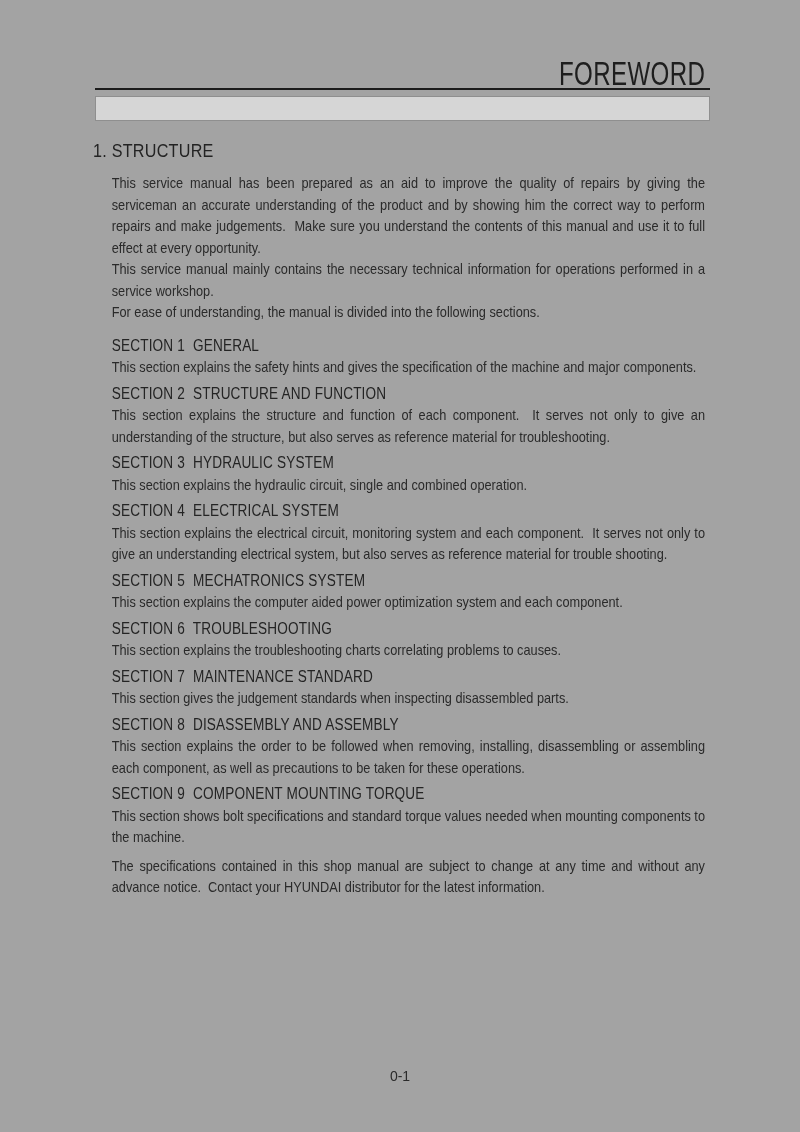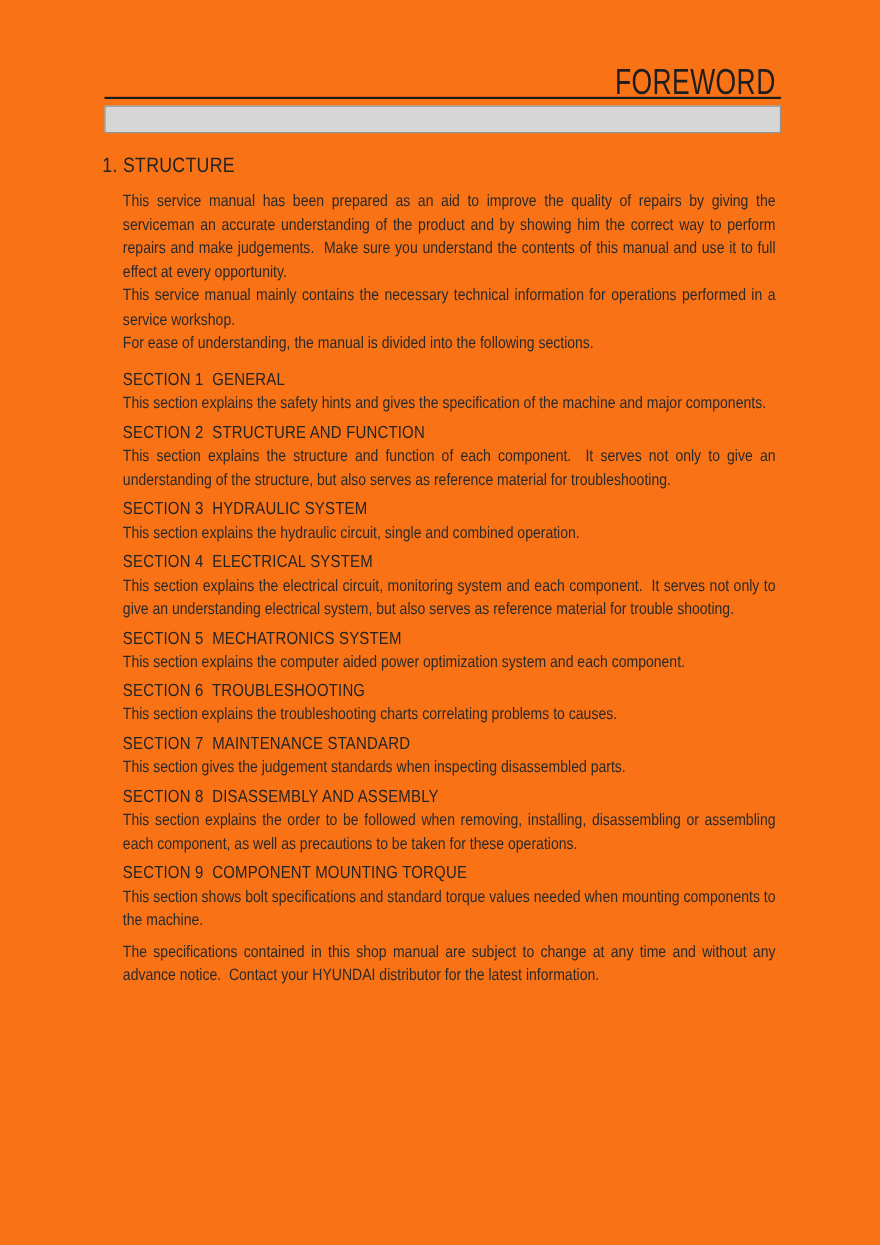--- a/index.html
+++ b/index.html
@@ -1,21 +1,21 @@
 <!DOCTYPE html>
 <html><head>
 <meta charset="utf-8">
 <style>
   * { margin: 0; padding: 0; box-sizing: border-box; }
   html, body { background: #ffffff; }
   .page {
     position: relative;
     width: 800px;
     height: 1132px;
-    background: #f97316;
+    background: #a3a3a3;
     font-family: "Liberation Sans", sans-serif;
     color: #282828;
     overflow: hidden;
   }
   
   .foreword-title {
     position: absolute;
     top: 57px;
     right: 95px;
     font-size: 33px;
@@ -150,13 +150,14 @@
 
       <div class="section-block">
         <div class="section-heading">SECTION 9&nbsp; COMPONENT MOUNTING TORQUE</div>
         <div class="para">This section shows bolt specifications and standard torque values needed when mounting components to the machine.</div>
       </div>
 
       <div class="para closing">The specifications contained in this shop manual are subject to change at any time and without any advance notice.&nbsp; Contact your HYUNDAI distributor for the latest information.</div>
     </div>
   </div>
 
+  <div class="page-number">0-1</div>
 </div>
 
 </body></html>

